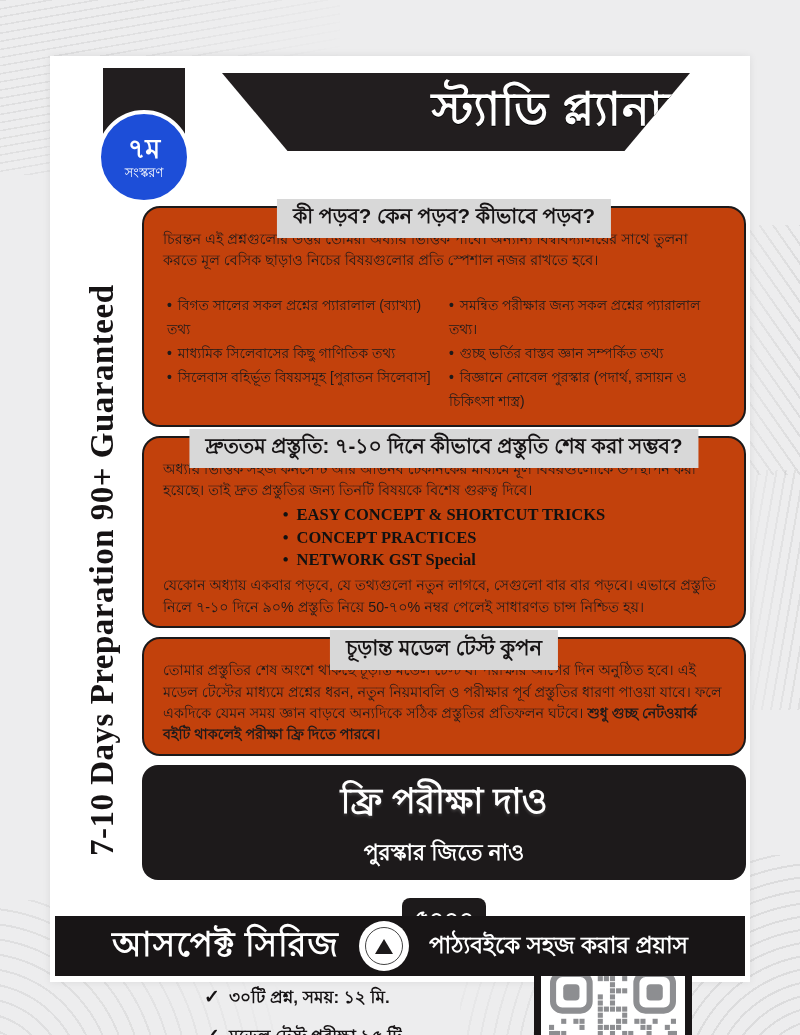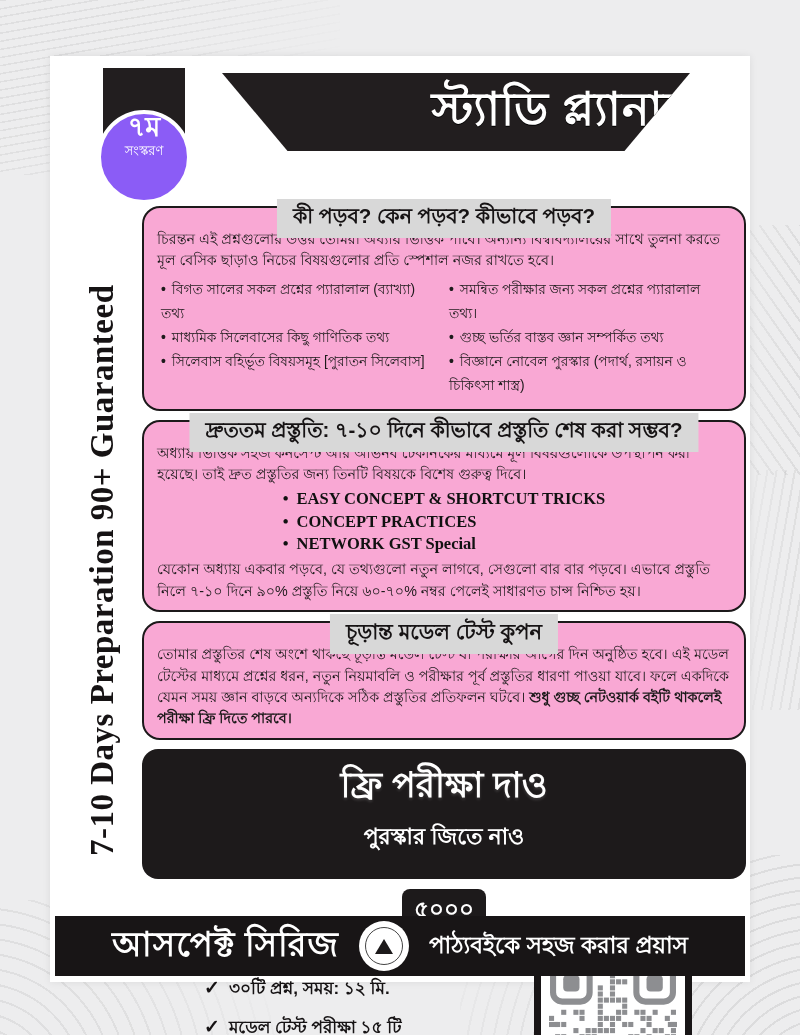--- a/index.html
+++ b/index.html
@@ -24,57 +24,57 @@
     -webkit-mask-image:linear-gradient(315deg,#000 35%,transparent 85%); mask-image:linear-gradient(315deg,#000 35%,transparent 85%); }
   .tex-bl { left:0; bottom:0; width:280px; height:135px;
     background:repeating-radial-gradient(circle at -8% 140%, rgba(0,0,0,.06) 0 2px, transparent 2px 15px);
     -webkit-mask-image:linear-gradient(45deg,#000 30%,transparent 80%); mask-image:linear-gradient(45deg,#000 30%,transparent 80%); }
 
   .card { position:absolute; left:50px; top:56px; width:700px; height:926px; background:#ffffff; box-shadow:0 0 8px rgba(0,0,0,.08); }
 
   
   .badge { position:absolute; left:44px; top:12px; width:100px; height:140px; z-index:3; }
   .badge-ribbon { position:absolute; left:9px; top:0; width:82px; height:86px; background:#221e1f; }
-  .badge-circle { position:absolute; left:3px; top:42px; width:94px; height:94px; background:#8b5cf6;
-    border:4px solid #ffffff; border-radius:50%; display:flex; flex-direction:column; align-items:center; justify-content:flex-start; color:#fff; }
+  .badge-circle { position:absolute; left:3px; top:42px; width:94px; height:94px; background:#1d4ed8;
+    border:4px solid #ffffff; border-radius:50%; display:flex; flex-direction:column; align-items:center; justify-content:center; color:#fff; }
   .badge-line1 { font-size:27px; font-weight:bold; line-height:1; }
   .badge-line2 { font-size:13px; margin-top:3px; line-height:1; }
 
   
   .title-banner { position:absolute; left:172px; top:17px; width:468px; height:78px; background:#221e1f;
     clip-path:polygon(0 0, 100% 0, 86% 100%, 14% 100%);
     display:flex; align-items:center; justify-content:flex-end; z-index:2; }
   .title-banner span { color:#ffffff; font-size:46px; font-weight:bold; letter-spacing:1px; text-shadow:0 1px 0 #000; }
 
   
   .side-text { position:absolute; left:16px; top:128px; height:772px; width:72px;
     display:flex; align-items:center; justify-content:center;
     writing-mode:vertical-rl; transform:rotate(180deg);
     font-family:"Liberation Serif", serif; font-weight:bold; font-size:33px; color:#161314; letter-spacing:.5px; }
 
   
   .content { position:absolute; left:92px; top:150px; width:604px; }
 
-  .box { position:relative; border:2.5px solid #1c191a; border-radius:18px; padding:21px 13px 8px; margin-bottom:9px; background:#f9a8d4; }
+  .box { position:relative; border:2.5px solid #1c191a; border-radius:18px; padding:21px 19px 8px; margin-bottom:9px; background:#c2410c; }
   .chip { position:absolute; top:-9px; left:50%; transform:translateX(-50%);
     background:#d8d8d8; padding:2px 16px 3px; font-size:20.5px; font-weight:bold; white-space:nowrap; color:#161314; }
   .chip-sm { font-size:21px; }
   .body-text { font-size:14.3px; line-height:1.5; text-align:left; color:#1d1a1b; }
-  .cols { display:flex; gap:10px; margin-top:6px; padding:0 4px 2px; }
+  .cols { display:flex; gap:10px; margin-top:22px; padding:0 4px 2px; }
   .cols ul { list-style:none; flex:1; }
   .cols li { font-size:13.8px; line-height:1.75; color:#1d1a1b; }
   .cols li::before { content:"•"; font-weight:bold; margin-right:6px; }
 
   .en-bullets { list-style:none; width:fit-content; margin:3px auto 4px; }
   .en-bullets li { font-family:"Liberation Serif", serif; font-weight:bold; font-size:16.5px; line-height:1.35; color:#111; }
   .en-bullets li::before { content:"•"; margin-right:8px; }
 
   .bold-tail { font-weight:bold; }
 
-  .black-banner { background:#1d1a1b; border-radius:16px; color:#fff; text-align:center; padding:9px 10px 23px; margin-bottom:10px; }
+  .black-banner { background:#1d1a1b; border-radius:16px; color:#fff; text-align:center; padding:9px 10px 8px; margin-bottom:18px; }
   .black-banner .bb1 { font-size:35px; font-weight:bold; text-shadow:0 2px 3px rgba(255,255,255,.15); }
   .black-banner .bb2 { font-size:22px; font-weight:bold; margin-top:2px; }
 
   .stats { display:flex; align-items:flex-end; justify-content:center; gap:9px; font-size:21.5px; font-weight:bold; margin-bottom:12px; color:#111; }
   .pill { background:#1d1a1b; color:#fff; border-radius:8px; padding:2px 12px 4px; font-size:23px; font-weight:bold; }
 
   .bottom-grid { display:flex; }
   .bg-left { flex:1; }
   .checks { list-style:none; padding-left:62px; }
   .checks li { font-size:17px; font-weight:bold; line-height:1.45; color:#161314; display:flex; align-items:baseline; }
@@ -140,21 +140,21 @@
       </section>
 
       <section class="box">
         <div class="chip">দ্রুততম প্রস্তুতি: ৭-১০ দিনে কীভাবে প্রস্তুতি শেষ করা সম্ভব?</div>
         <p class="body-text">অধ্যায় ভিত্তিক সহজ কনসেপ্ট আর অভিনব টেকনিকের মাধ্যমে মূল বিষয়গুলোকে উপস্থাপন করা হয়েছে। তাই দ্রুত প্রস্তুতির জন্য তিনটি বিষয়কে বিশেষ গুরুত্ব দিবে।</p>
         <ul class="en-bullets">
           <li>EASY CONCEPT &amp; SHORTCUT TRICKS</li>
           <li>CONCEPT PRACTICES</li>
           <li>NETWORK GST Special</li>
         </ul>
-        <p class="body-text">যেকোন অধ্যায় একবার পড়বে, যে তথ্যগুলো নতুন লাগবে, সেগুলো বার বার পড়বে। এভাবে প্রস্তুতি নিলে ৭-১০ দিনে ৯০% প্রস্তুতি নিয়ে ৬০-৭০% নম্বর পেলেই সাধারণত চান্স নিশ্চিত হয়।</p>
+        <p class="body-text">যেকোন অধ্যায় একবার পড়বে, যে তথ্যগুলো নতুন লাগবে, সেগুলো বার বার পড়বে। এভাবে প্রস্তুতি নিলে ৭-১০ দিনে ৯০% প্রস্তুতি নিয়ে 50-৭০% নম্বর পেলেই সাধারণত চান্স নিশ্চিত হয়।</p>
       </section>
 
       <section class="box">
         <div class="chip chip-sm">চূড়ান্ত মডেল টেস্ট কুপন</div>
         <p class="body-text"><span>তোমার প্রস্তুতির শেষ অংশে থাকছে চূড়ান্ত মডেল টেস্ট যা পরীক্ষার আগের দিন অনুষ্ঠিত হবে। এই মডেল টেস্টের মাধ্যমে প্রশ্নের ধরন, নতুন নিয়মাবলি ও পরীক্ষার পূর্ব প্রস্তুতির ধারণা পাওয়া যাবে। ফলে একদিকে যেমন সময় জ্ঞান বাড়বে অন্যদিকে সঠিক প্রস্তুতির প্রতিফলন ঘটবে। </span><span class="bold-tail">শুধু গুচ্ছ নেটওয়ার্ক বইটি থাকলেই পরীক্ষা ফ্রি দিতে পারবে।</span></p>
       </section>
 
       <div class="black-banner">
         <div class="bb1">ফ্রি পরীক্ষা দাও</div>
         <div class="bb2">পুরস্কার জিতে নাও</div>

